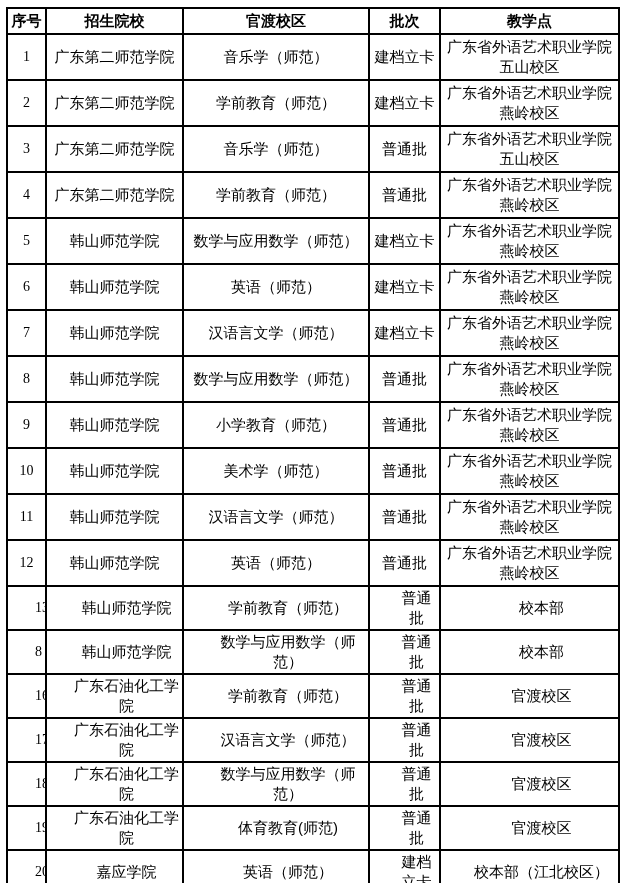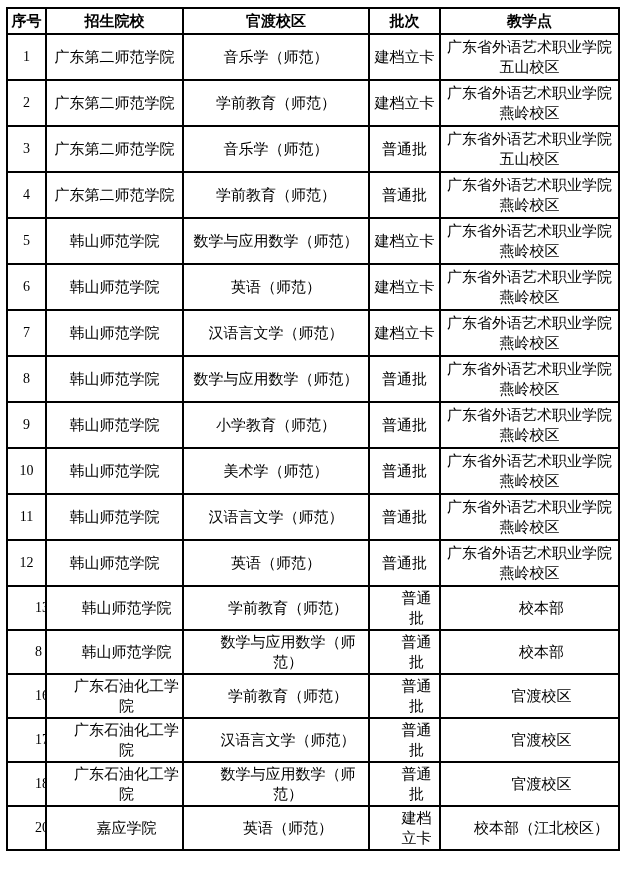--- a/index.html
+++ b/index.html
@@ -197,20 +197,27 @@
           <td class="cell-site">官渡校区</td>
         </tr>
         <tr class="short">
           <td class="cell-seq">18</td>
           <td class="cell-college">广东石油化工学院</td>
           <td class="cell-major">数学与应用数学（师范）</td>
           <td class="cell-batch">普通批</td>
           <td class="cell-site">官渡校区</td>
         </tr>
         <tr class="short">
+          <td class="cell-seq">19</td>
+          <td class="cell-college">广东石油化工学院</td>
+          <td class="cell-major">体育教育(师范)</td>
+          <td class="cell-batch">普通批</td>
+          <td class="cell-site">官渡校区</td>
+        </tr>
+        <tr class="short">
           <td class="cell-seq">20</td>
           <td class="cell-college">嘉应学院</td>
           <td class="cell-major">英语（师范）</td>
           <td class="cell-batch">建档立卡</td>
           <td class="cell-site">校本部（江北校区）</td>
         </tr>
       </tbody>
   </table>
 </div>
 

